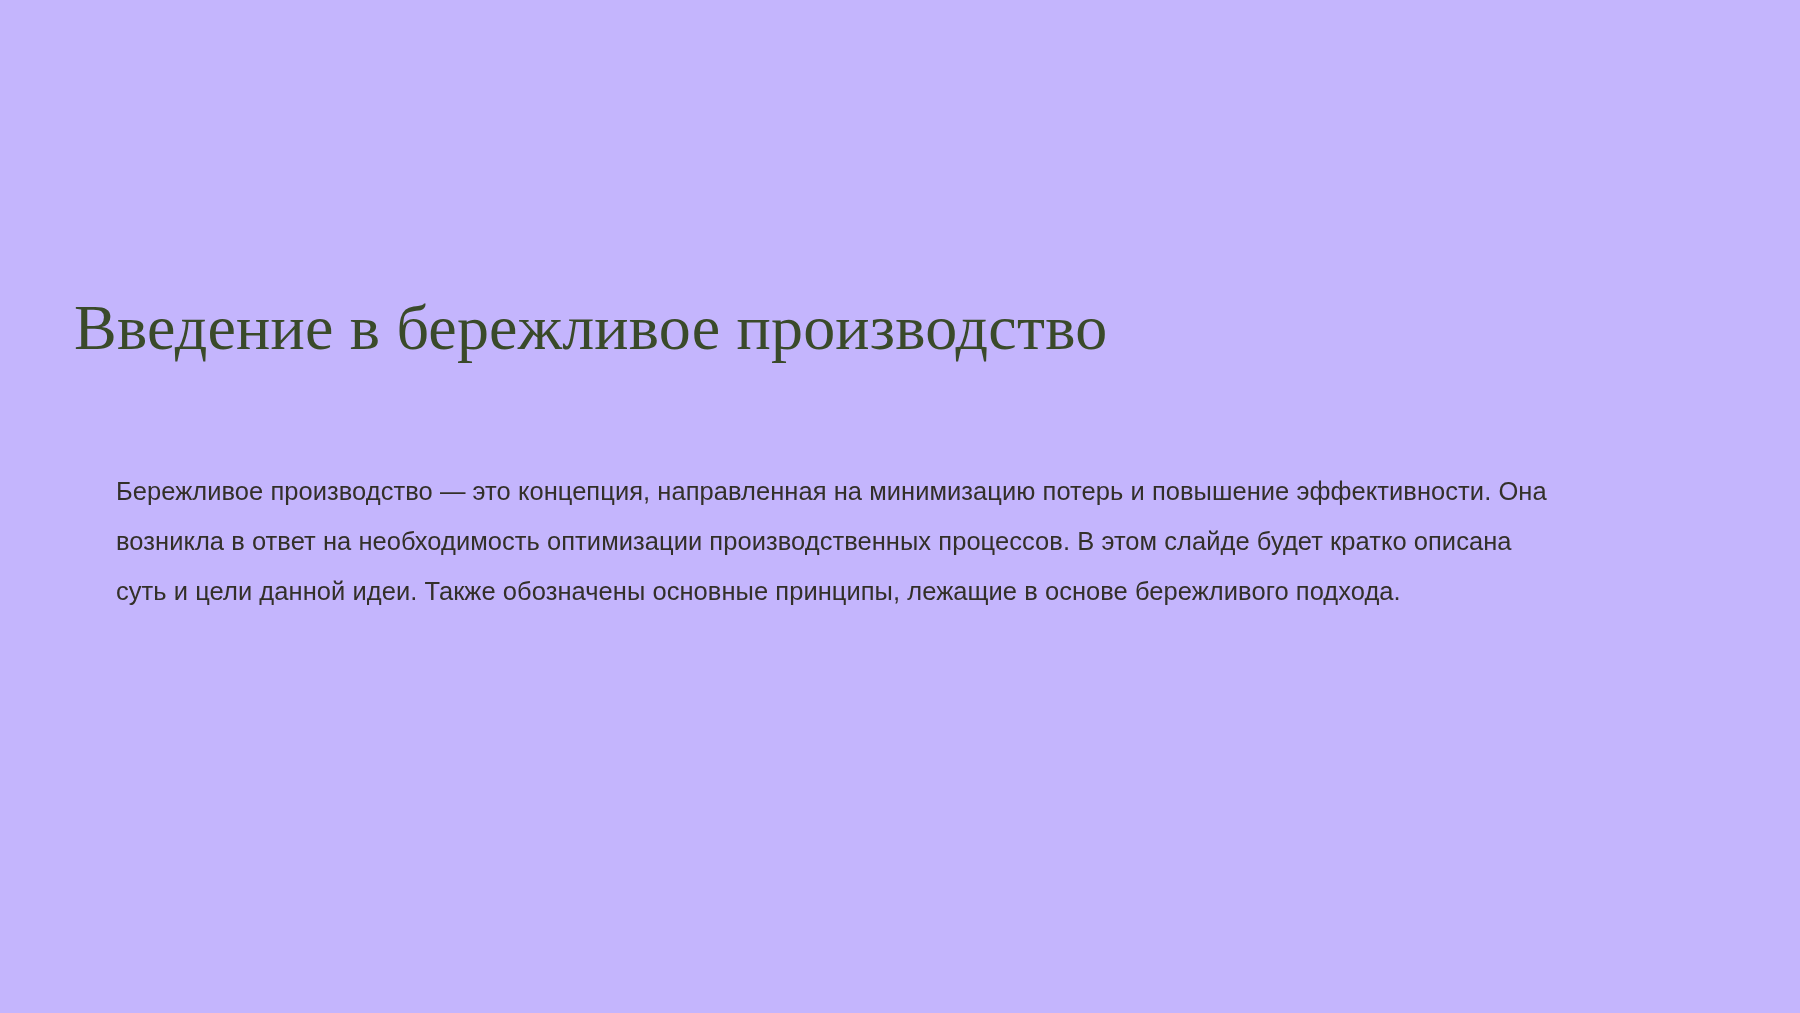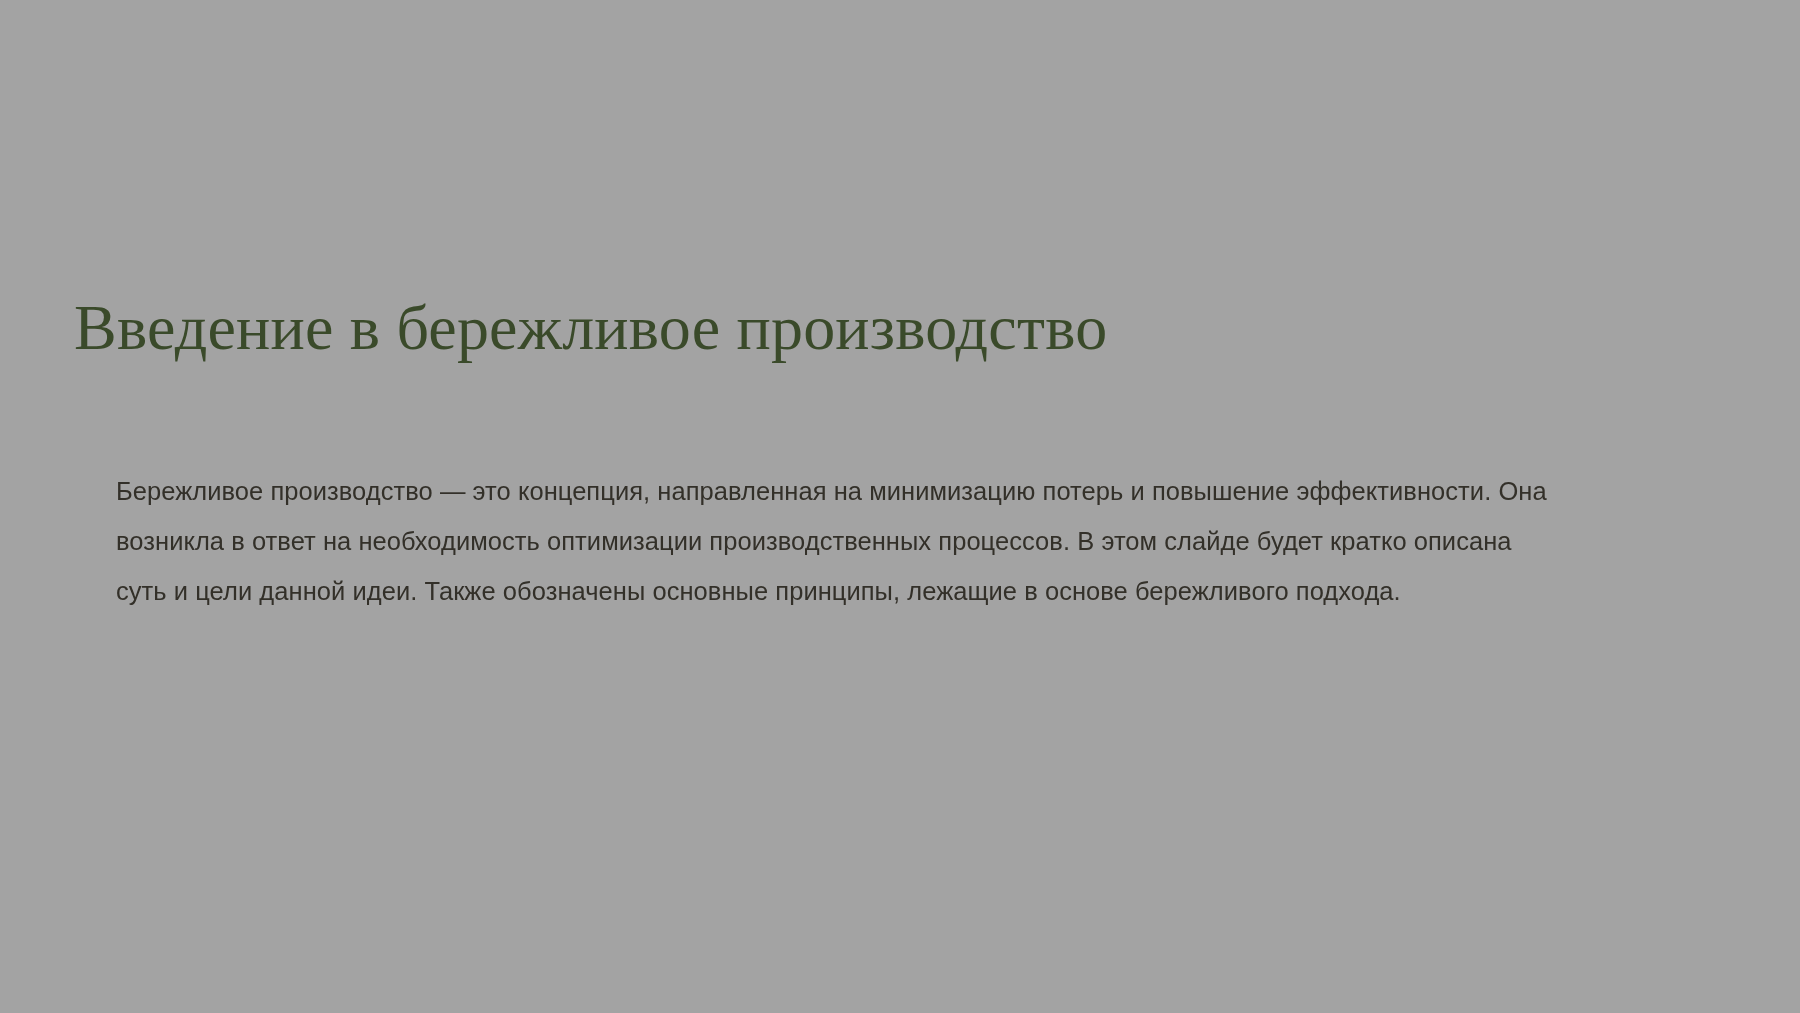--- a/index.html
+++ b/index.html
@@ -68,21 +68,21 @@
     font-size: 25.5px;
     line-height: 50px;
     color: #333029;
     letter-spacing: 0.05px;
     text-align: left;
   }
 </style>
 </head>
 <body>
 
-<div id="slide" style="background: #a3a3a3;">
+<div id="slide" style="background: #c4b5fd;">
 
   <h1 id="slide-title" style="color: rgb(58, 74, 42);">Введение в бережливое производство</h1>
 
   <div id="body-block">
     <div id="accent-bar" style="background: rgb(62, 82, 38);"></div>
     <div id="body-text-wrap">
       <p id="body-text" style="color: rgb(51, 48, 41);">Бережливое производство — это концепция, направленная на минимизацию потерь и повышение эффективности. Она возникла в ответ на необходимость оптимизации производственных процессов. В этом слайде будет кратко описана суть и цели данной идеи. Также обозначены основные принципы, лежащие в основе бережливого подхода.</p>
     </div>
   </div>
 

